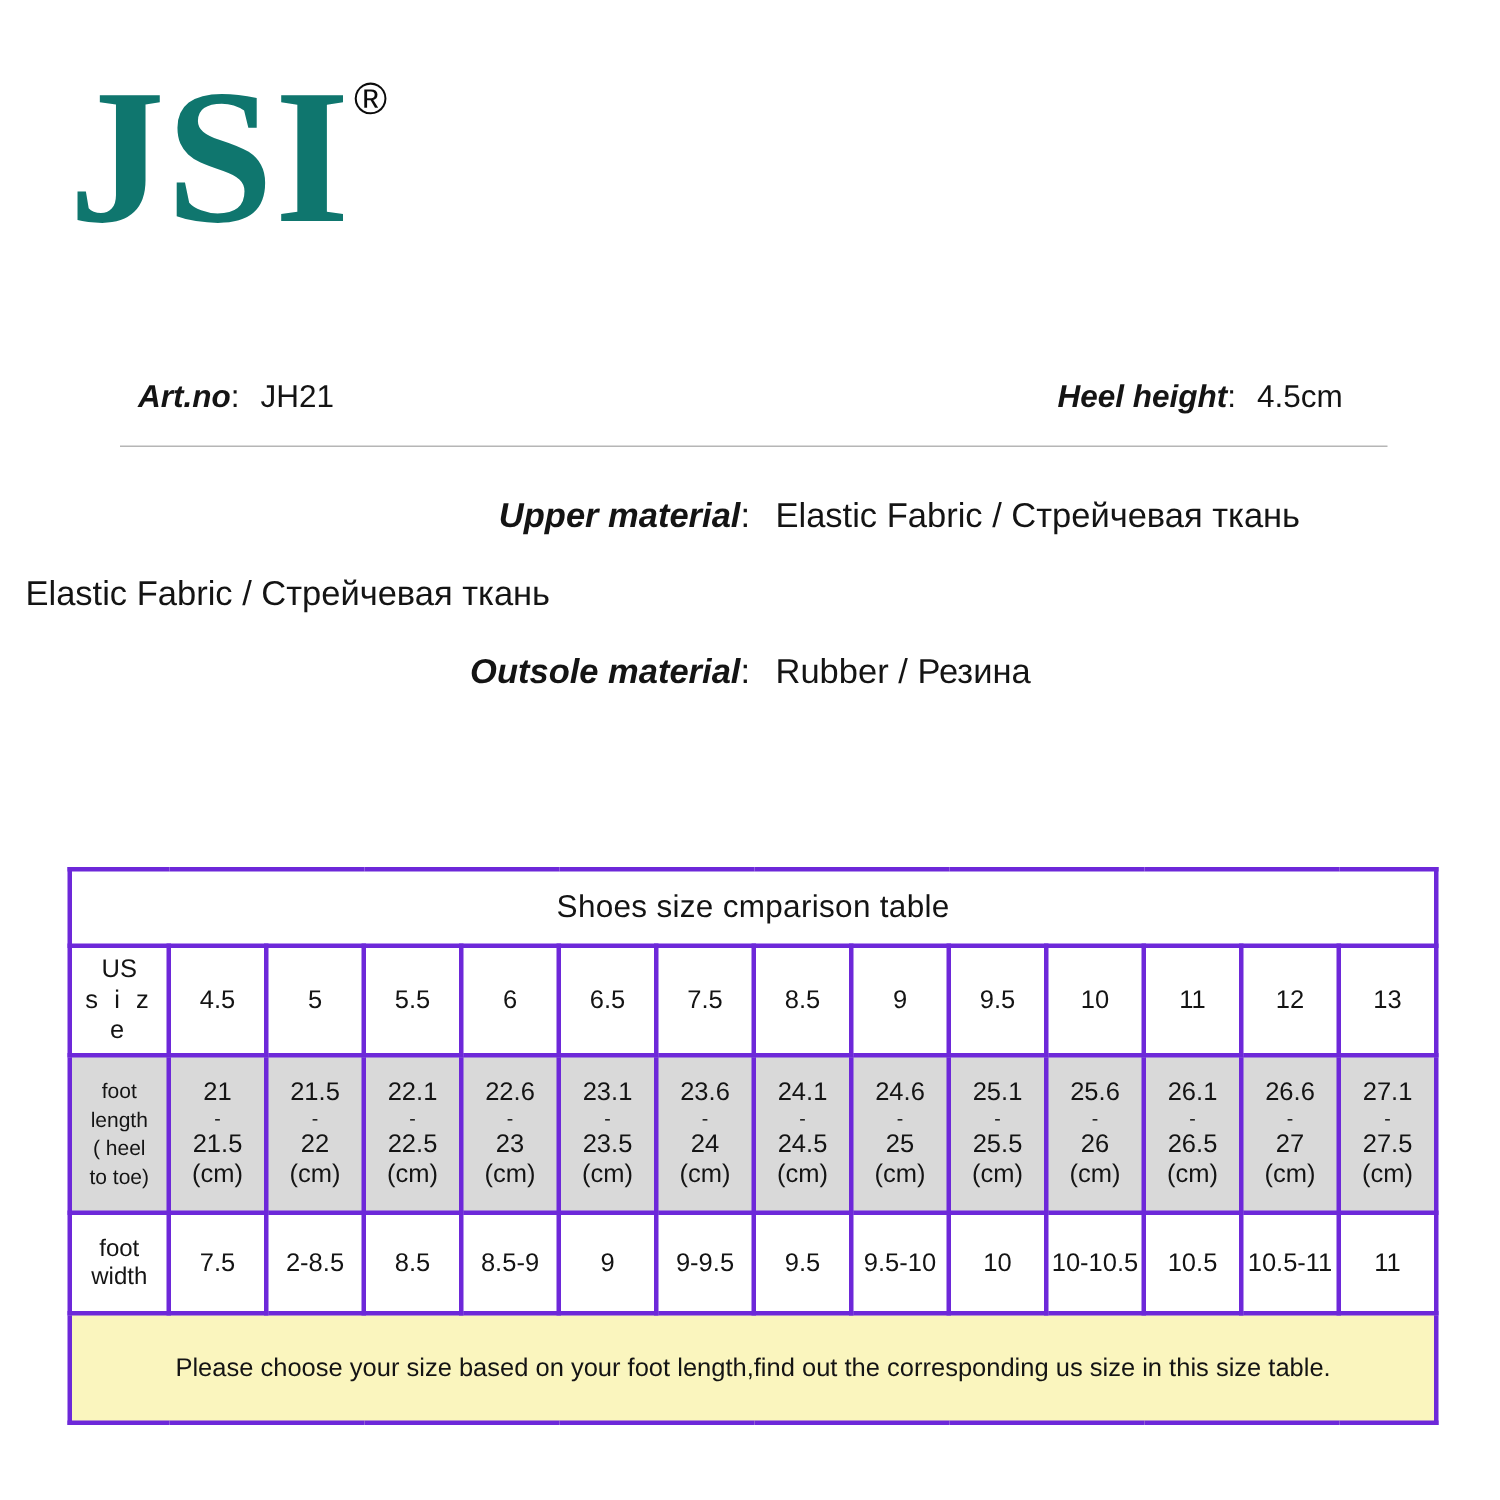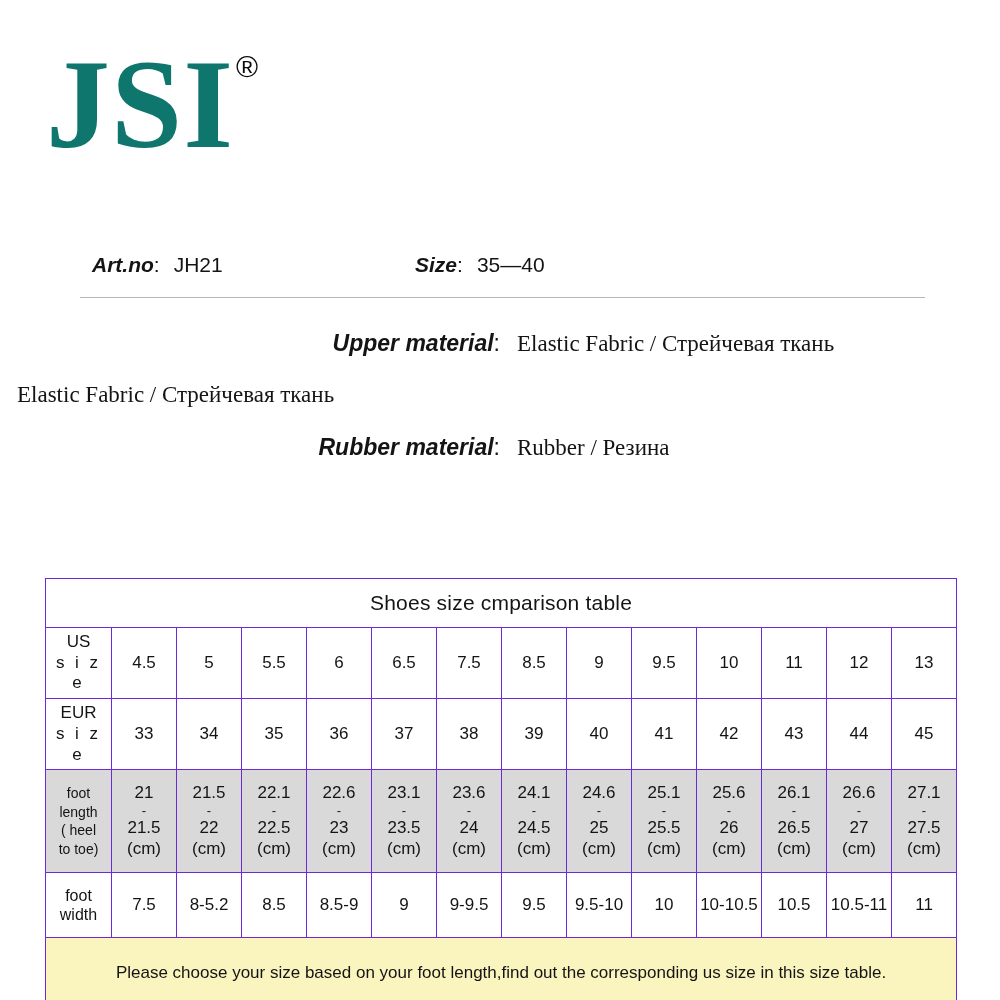--- a/index.html
+++ b/index.html
@@ -103,37 +103,36 @@
     white-space: nowrap;
   }
   .mat-label .colon {
     font-weight: 400;
     font-style: normal;
   }
   .mat-value {
     margin-left: 17px;
     font-weight: 400;
     white-space: nowrap;
-    font-family: Liberation Serif, serif;
   }
 
   
   .size-table-wrap {
     position: absolute;
     left: 45px;
     top: 578px;
     width: 910px;
   }
   table.size-table {
     border-collapse: collapse;
     width: 910px;
     table-layout: fixed;
   }
   table.size-table td {
-    border: 1px solid #6d28d9;
+    border: 3px solid #6d28d9;
     text-align: center;
     vertical-align: middle;
     font-size: 17px;
     color: #141414;
     padding: 0;
   }
   .tbl-title {
     height: 48px;
     font-size: 21px !important;
     font-weight: 400;
@@ -198,43 +197,43 @@
 
 <div class="logo-block">
   <span class="logo-text">JSI</span>
   <span class="logo-reg">®</span>
 </div>
 
 <div class="spec-row">
   <div class="spec-item spec-artno">
     <span class="lbl">Art.no</span><span class="colon">:</span><span class="val">JH21</span>
   </div>
-  <div class="spec-item spec-size">
-    <span class="lbl">Size</span><span class="colon">:</span><span class="val">35—40</span>
+  <div class="spec-item spec-heel">
+    <span class="lbl">Heel height</span><span class="colon">:</span><span class="val">4.5cm</span>
   </div>
 </div>
 
 <div class="divider"></div>
 
 <div class="materials">
 
   <div class="mat-line">
     <div class="mat-label">
       <span>Upper material</span><span class="colon">:</span>
     </div>
     <div class="mat-value">Elastic Fabric / Стрейчевая ткань</div>
   </div>
 
   <div class="mat-line">
     <div class="mat-value">Elastic Fabric / Стрейчевая ткань</div>
   </div>
 
   <div class="mat-line">
     <div class="mat-label">
-      <span>Rubber material</span><span class="colon">:</span>
+      <span>Outsole material</span><span class="colon">:</span>
     </div>
     <div class="mat-value">Rubber / Резина</div>
   </div>
 
 </div>
 
 <div class="size-table-wrap">
   <table class="size-table">
     <colgroup>
       <col style="width:66px">
@@ -258,39 +257,20 @@
         <td>7.5</td>
         <td>8.5</td>
         <td>9</td>
         <td>9.5</td>
         <td>10</td>
         <td>11</td>
         <td>12</td>
         <td>13</td>
       </tr>
 
-      <tr class="r-eur">
-        <td class="rowhead">
-          <span>EUR</span><br>
-          <span class="sp">s i z e</span>
-        </td>
-        <td>33</td>
-        <td>34</td>
-        <td>35</td>
-        <td>36</td>
-        <td>37</td>
-        <td>38</td>
-        <td>39</td>
-        <td>40</td>
-        <td>41</td>
-        <td>42</td>
-        <td>43</td>
-        <td>44</td>
-        <td>45</td>
-      </tr>
 
       <tr class="r-len">
         <td class="rowhead">
           <span>foot</span><br>
           <span>length</span><br>
           <span>( heel</span><br>
           <span>to toe)</span>
         </td>
         <td>
             <div class="len-cell">
@@ -397,21 +377,21 @@
         </div>
           </td>
       </tr>
 
       <tr class="r-wid">
         <td class="rowhead">
           <span>foot</span><br>
           <span>width</span>
         </td>
         <td>7.5</td>
-        <td>8-5.2</td>
+        <td>2-8.5</td>
         <td>8.5</td>
         <td>8.5-9</td>
         <td>9</td>
         <td>9-9.5</td>
         <td>9.5</td>
         <td>9.5-10</td>
         <td>10</td>
         <td>10-10.5</td>
         <td>10.5</td>
         <td>10.5-11</td>

